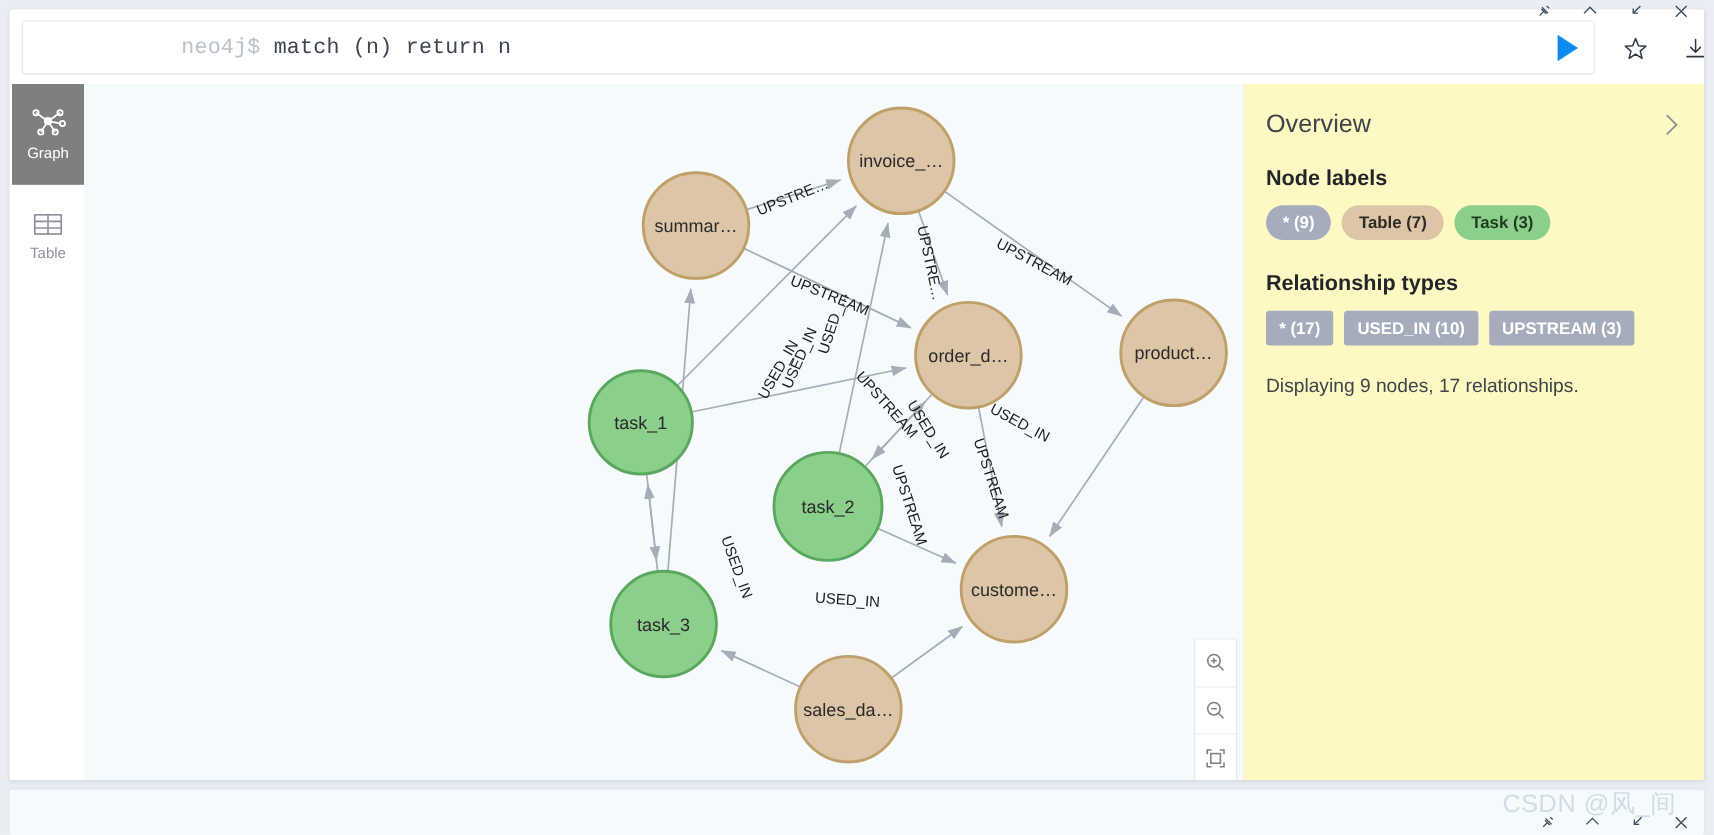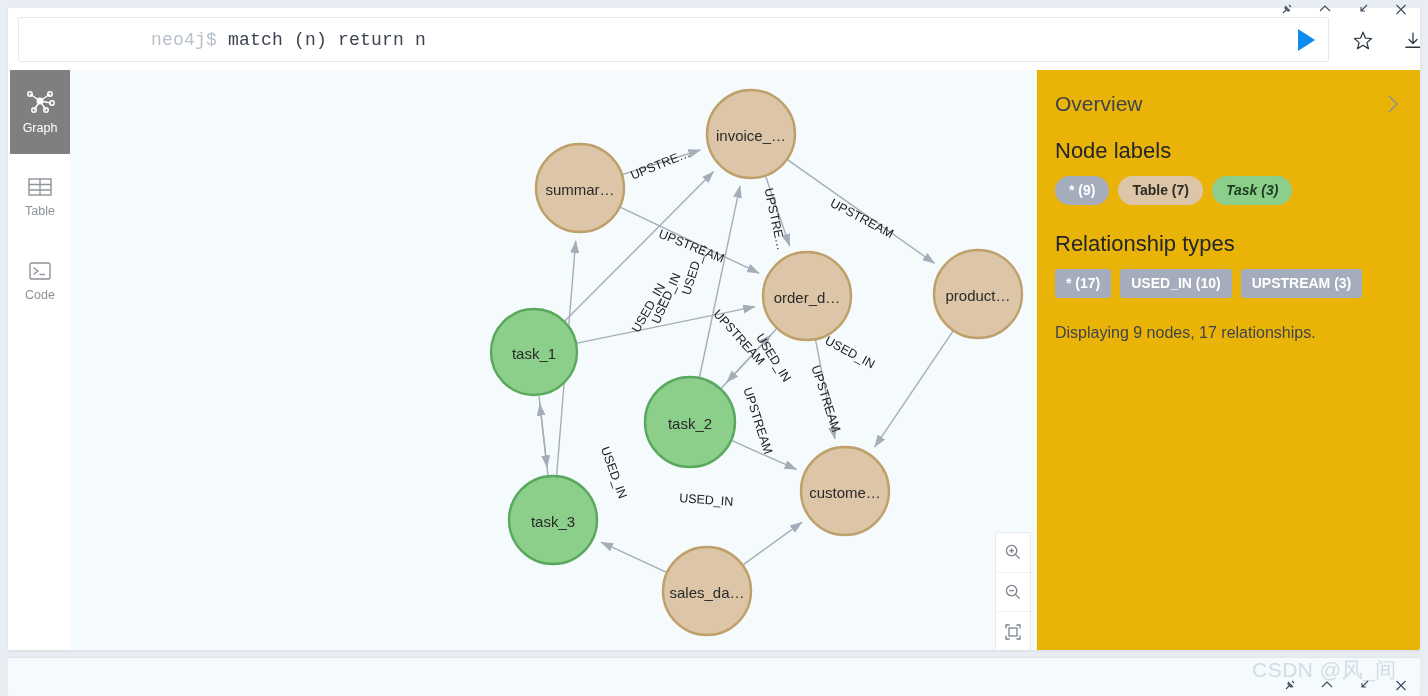--- a/index.html
+++ b/index.html
@@ -208,21 +208,21 @@
   }
   .zoomctl > div + div { border-top: 1px solid #eef1f5; }
 
   
   .overview {
     position: absolute;
     left: 1028px;
     top: 0px;
     width: 384px;
     height: 580px;
-    background: #eab308;
+    background: #fef9c3;
     border-left: 1px solid #eef1f5;
     box-sizing: border-box;
     padding: 22px 18px 0 18px;
     z-index: 8;
   }
   .ov-head {
     display: flex;
     align-items: center;
     justify-content: space-between;
     margin-bottom: 22px;
@@ -232,22 +232,22 @@
     color: #3f444b;
     font-weight: 400;
   }
   .ov-collapse {
     color: #8b9199;
     cursor: pointer;
     display: flex;
     align-items: center;
   }
   .ov-section-title {
-    font-size: 22px;
-    font-weight: normal;
+    font-size: 18px;
+    font-weight: bold;
     color: #22262b;
     margin: 0 0 12px 0;
   }
   .pill-row {
     display: flex;
     flex-wrap: wrap;
     gap: 9px;
     margin-bottom: 26px;
   }
   .pill {
@@ -255,21 +255,21 @@
     font-weight: bold;
     padding: 6px 14px;
     border-radius: 16px;
     color: #ffffff;
     cursor: pointer;
     white-space: nowrap;
     line-height: 1.2;
   }
   .pill.star  { background: #a5acbb; color: #ffffff; }
   .pill.table { background: #dcc6a7; color: #2e2a24; }
-  .pill.task  { background: #8bcf8b; color: #1f3a20; font-style: italic; }
+  .pill.task  { background: #8bcf8b; color: #1f3a20; }
 
   .chip {
     font-size: 14px;
     font-weight: bold;
     padding: 6px 11px;
     border-radius: 3px;
     background: #a5acbb;
     color: #ffffff;
     cursor: pointer;
     white-space: nowrap;
@@ -402,28 +402,20 @@
           <svg width="28" height="24" viewBox="0 0 28 24">
             <rect x="3" y="4" width="22" height="16" fill="none" stroke="#8d9299" stroke-width="1.4"></rect>
             <line x1="3" y1="9.5" x2="25" y2="9.5" stroke="#8d9299" stroke-width="1.3"></line>
             <line x1="3" y1="15" x2="25" y2="15" stroke="#8d9299" stroke-width="1.3"></line>
             <line x1="14" y1="4" x2="14" y2="20" stroke="#8d9299" stroke-width="1.3"></line>
           </svg>
           <span class="vlabel">Table</span>
         </div>
 
 
-        <div class="viewitem">
-          <svg width="28" height="24" viewBox="0 0 28 24">
-            <rect x="4" y="4" width="20" height="16" rx="1.5" fill="none" stroke="#8d9299" stroke-width="1.4"></rect>
-            <path d="M8 9 L12 12 L8 15" fill="none" stroke="#8d9299" stroke-width="1.4" stroke-linecap="round"></path>
-            <line x1="13.5" y1="15.5" x2="19" y2="15.5" stroke="#8d9299" stroke-width="1.4"></line>
-          </svg>
-          <span class="vlabel">Code</span>
-        </div>
       </div>
 
       <div class="graph-canvas">
         <svg class="gsvg" viewBox="0 0 1350 580">
           <defs>
             <marker id="arrow" markerWidth="9" markerHeight="9" refX="8.6" refY="3.2" orient="auto" markerUnits="strokeWidth">
               <path d="M0,0 L9,3.2 L0,6.4 z" fill="#a5adb8"></path>
             </marker>
           </defs>
           <g id="edges-layer">

